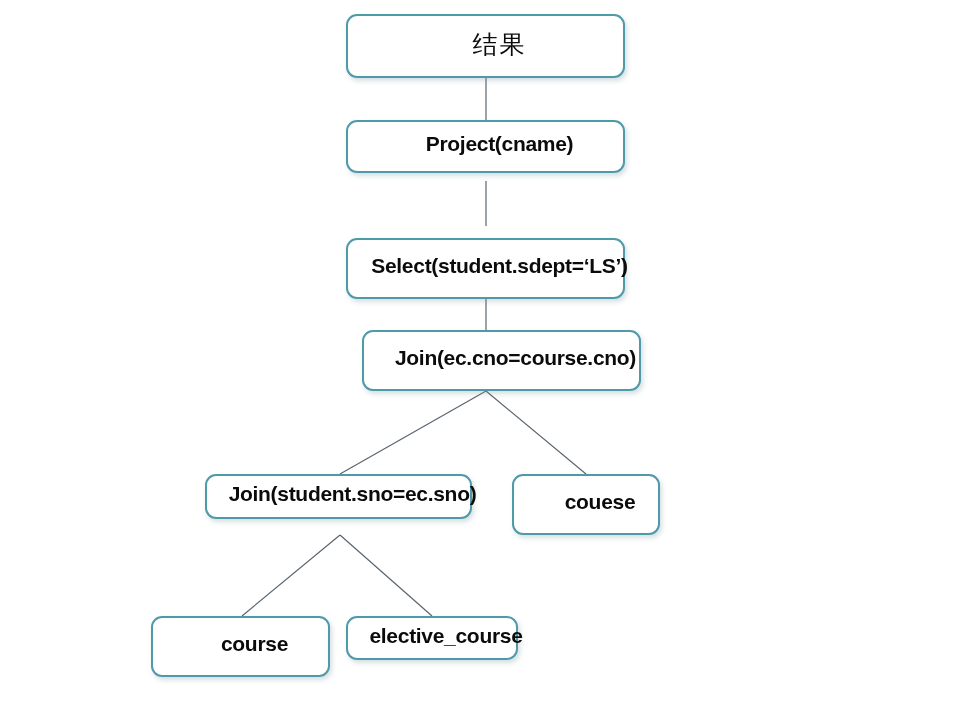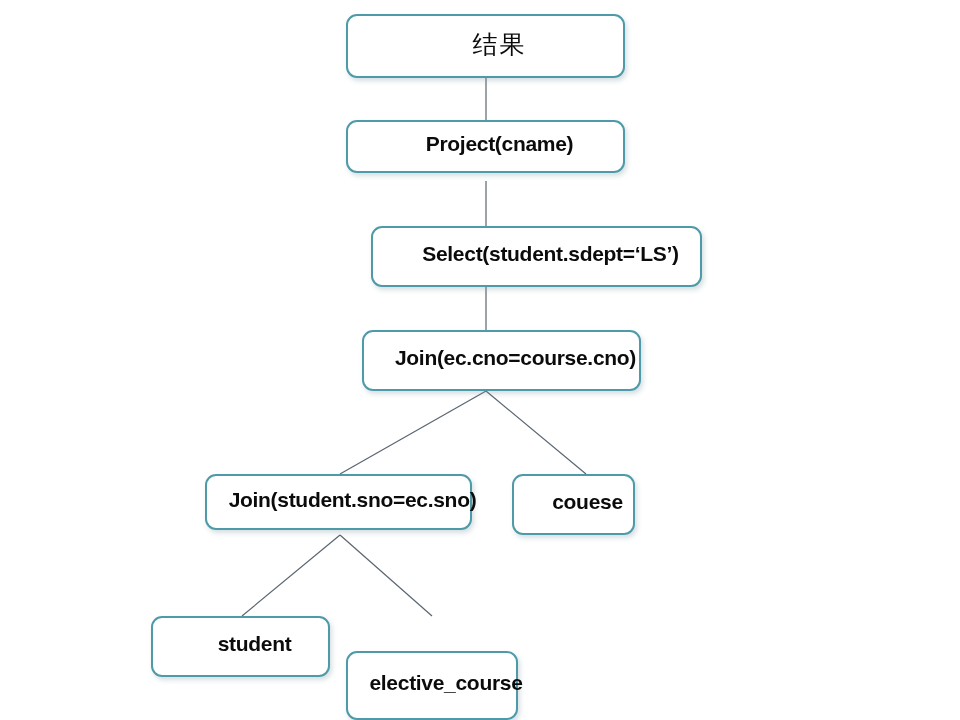--- a/index.html
+++ b/index.html
@@ -68,32 +68,32 @@
       <line x1="340" y1="535" x2="242" y2="616" stroke="#5a6570" stroke-width="1.2"></line>
       <line x1="340" y1="535" x2="432" y2="616" stroke="#5a6570" stroke-width="1.2"></line>
     </svg>
   <div id="node-layer">
       <div class="node" style="left: 346px; top: 14px; width: 279px; height: 64px;">
         <span class="node-label cjk">结果</span>
       </div>
       <div class="node" style="left: 346px; top: 120px; width: 279px; height: 53px;">
         <span class="node-label">Project(cname)</span>
       </div>
-      <div class="node" style="left: 346px; top: 226px; width: 331px; height: 61px; margin-left: 25px;">
+      <div class="node" style="left: 346px; top: 238px; width: 279px; height: 61px;">
         <span class="node-label">Select(student.sdept=‘LS’)</span>
       </div>
       <div class="node" style="left: 346px; top: 330px; width: 279px; height: 61px; margin-left: 16px;">
         <span class="node-label">Join(ec.cno=course.cno)</span>
       </div>
-      <div class="node" style="left: 205px; top: 474px; width: 267px; height: 56px;">
+      <div class="node" style="left: 205px; top: 474px; width: 267px; height: 45px;">
         <span class="node-label">Join(student.sno=ec.sno)</span>
       </div>
-      <div class="node" style="left: 512px; top: 474px; width: 123px; height: 61px;">
+      <div class="node" style="left: 512px; top: 474px; width: 148px; height: 61px;">
         <span class="node-label">couese</span>
       </div>
       <div class="node" style="left: 151px; top: 616px; width: 179px; height: 61px;">
-        <span class="node-label">student</span>
+        <span class="node-label">course</span>
       </div>
-      <div class="node" style="left: 346px; top: 616px; width: 172px; height: 69px; margin-top: 35px;">
+      <div class="node" style="left: 346px; top: 616px; width: 172px; height: 44px;">
         <span class="node-label">elective_course</span>
       </div>
     </div>
 </div>
 
 </body></html>

